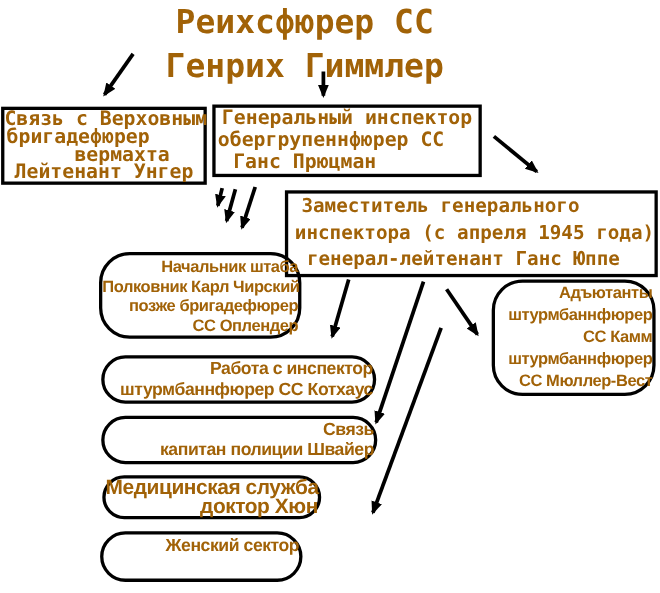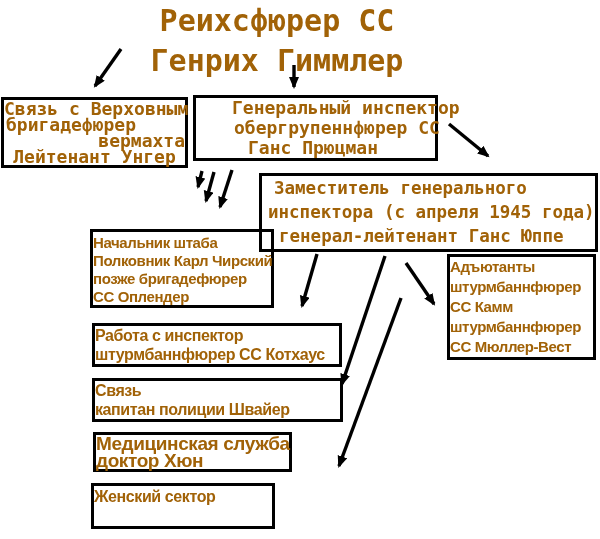--- a/index.html
+++ b/index.html
@@ -1,33 +1,33 @@
 <!DOCTYPE html>
 <html><head>
 <meta charset="utf-8">
 <style>
   html,body{margin:0;padding:0;background:#ffffff;}
   #stage{position:relative;width:600px;height:539px;background:#ffffff;overflow:hidden;
          font-family:"DejaVu Sans Mono", monospace;color:#a16207;}
   .arrows{position:absolute;left:0;top:0;width:600px;height:539px;}
   .box{position:absolute;border:3px solid #000;background:#ffffff;box-sizing:border-box;}
   .mono{font-family:"DejaVu Sans Mono", monospace;font-weight:bold;}
-  .cond{font-family:"Liberation Sans", sans-serif;font-weight:bold;letter-spacing:-0.4px;text-align:left;}
+  .cond{font-family:"Liberation Sans", sans-serif;font-weight:bold;letter-spacing:-0.4px;text-align:right;border-radius:28px;}
   .line{white-space:nowrap;}
   
   #title{position:absolute;left:0;top:1px;width:554px;text-align:center;font-weight:bold;}
   #title .t1{font-size:30px;line-height:40px;}
   #title .t2{font-size:30px;line-height:40px;}
   
   #box-liaison-wehrmacht{left:1px;top:97px;width:187px;height:71px;font-size:18px;line-height:16px;padding-top:1px;}
   #box-liaison-wehrmacht .l0{text-align:center;}
   #box-liaison-wehrmacht .l1{text-align:left;padding-left:2px;}
-  #box-liaison-wehrmacht .l2{text-align:right;margin-left:33px;}
+  #box-liaison-wehrmacht .l2{text-align:center;margin-left:33px;}
   #box-liaison-wehrmacht .l3{text-align:center;}
-  #box-general-inspector{left:193px;top:95px;width:245px;height:66px;font-size:18px;line-height:20px;padding-left:36px;}
+  #box-general-inspector{left:193px;top:95px;width:245px;height:66px;font-size:18px;line-height:20px;}
   #box-general-inspector .l0{text-align:center;}
   #box-general-inspector .l1{text-align:left;padding-left:2px;}
   #box-general-inspector .l2{text-align:left;padding-left:16px;}
   #box-deputy-inspector{left:259px;top:173px;width:339px;height:79px;font-size:17.5px;line-height:24px;}
   #box-deputy-inspector .l0{padding-left:12px;}
   #box-deputy-inspector .l1{padding-left:6px;}
   #box-deputy-inspector .l2{padding-left:1px;margin-left:16px;}
   
   #box-chief-of-staff{left:90px;top:229px;width:184px;height:79px;font-size:15px;line-height:18px;padding-top:2px;background:transparent;z-index:3;}
   #box-personnel{left:92px;top:323px;width:250px;height:44px;font-size:16px;line-height:19px;}

